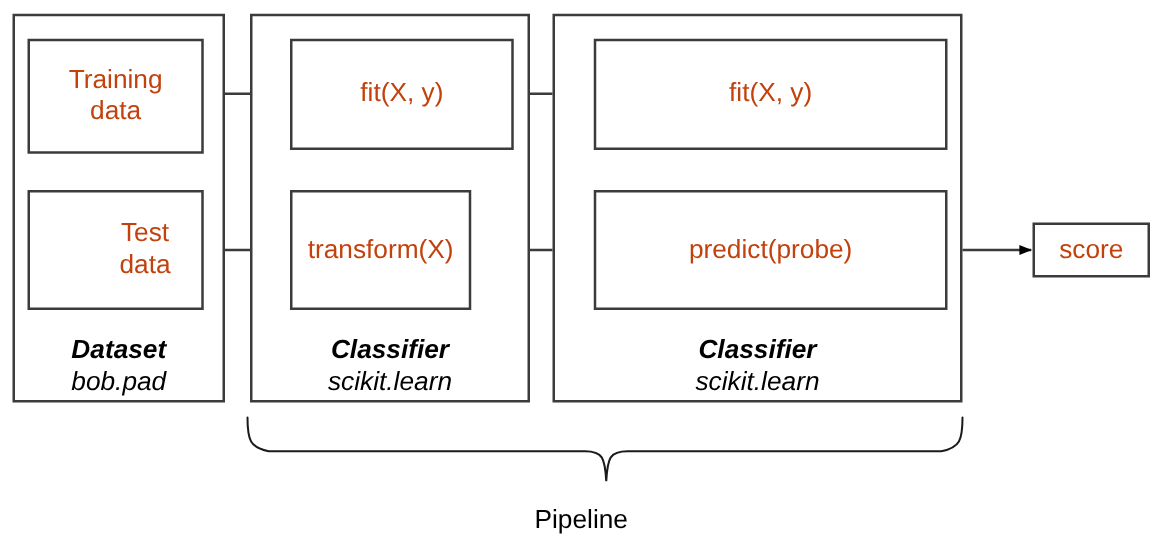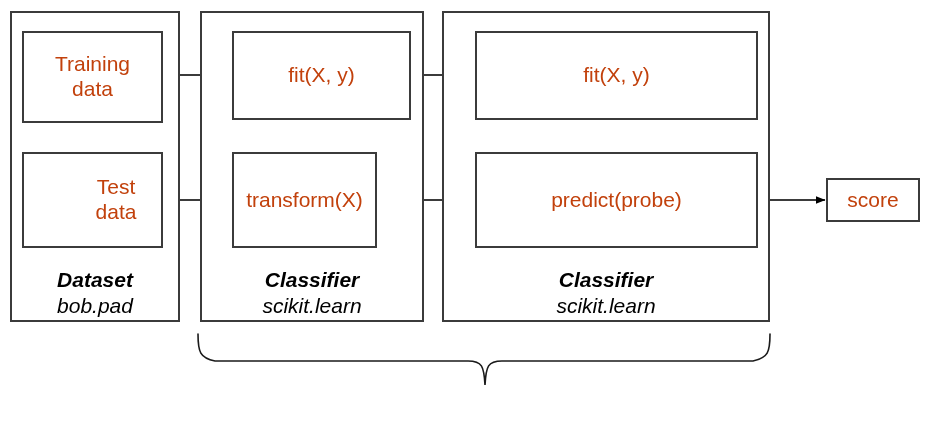--- a/index.html
+++ b/index.html
@@ -145,14 +145,17 @@
   </div>
 
   <div class="node" style="left:826px; top:178px; width:94px; height:44px;">
     <span class="leaf-text">score</span>
   </div>
 
   <div class="node" style="left:475px; top:152px; width:283px; height:96px;">
     <span class="leaf-text">predict(probe)</span>
   </div>
 
+  <div class="pipeline-label" style="left:0; top:404px;">
+    <span>Pipeline</span>
+  </div>
 
 </div>
 
 </body></html>

